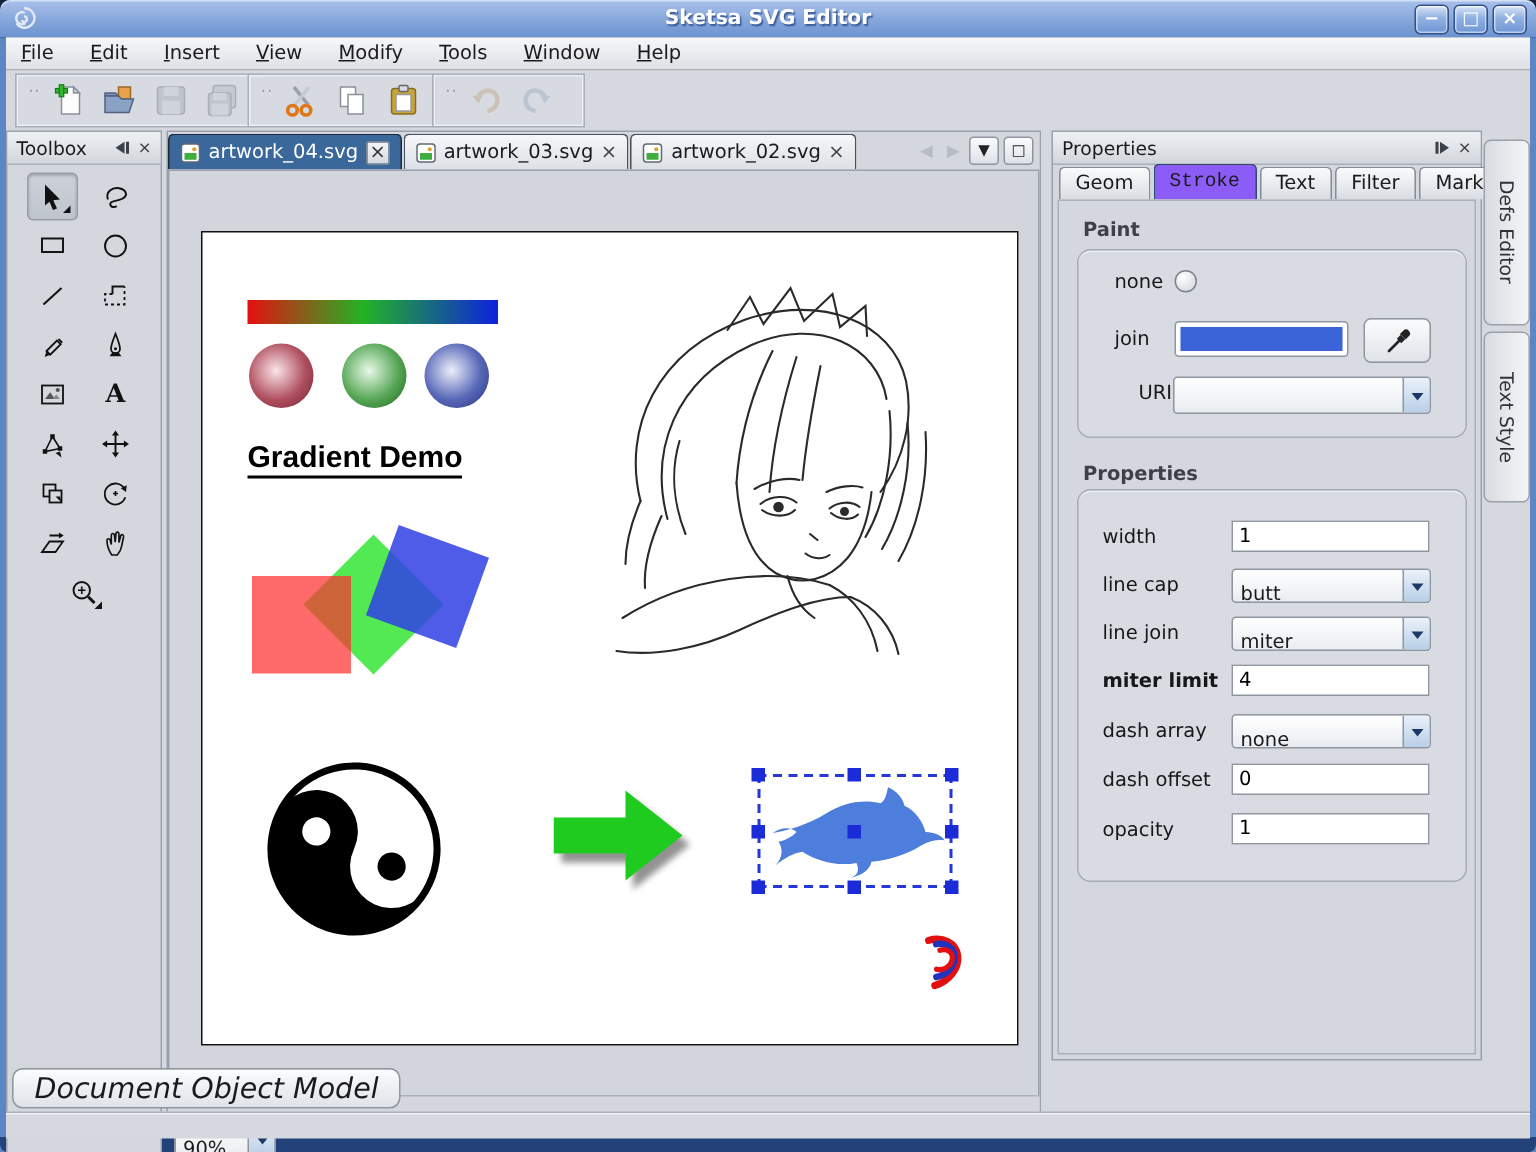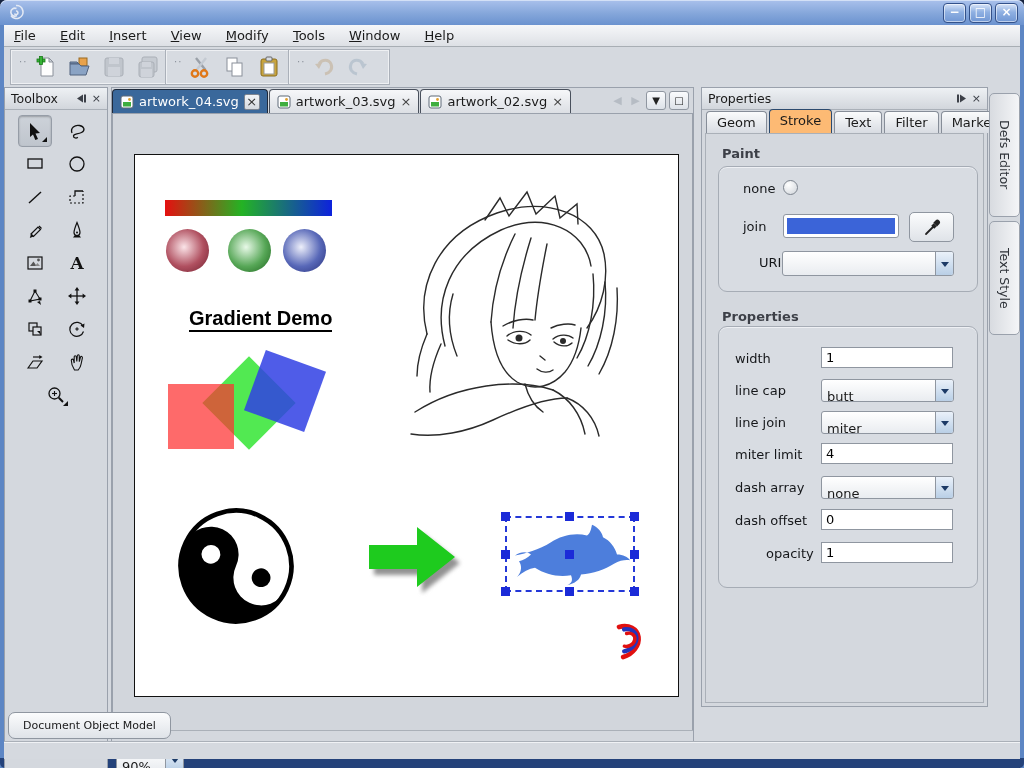--- a/index.html
+++ b/index.html
@@ -76,37 +76,37 @@
   .op-red{position:absolute;left:33px;top:229px;width:66px;height:65px;background:rgba(253,48,48,.72);z-index:2;}
   .op-green{position:absolute;left:81px;top:215px;width:66px;height:66px;background:rgba(44,228,44,.82);transform:rotate(45deg);z-index:1;}
   .op-blue{position:absolute;left:118px;top:204px;width:64px;height:64px;background:rgba(48,64,228,.85);transform:rotate(20deg);z-index:3;}
   .selection{position:absolute;left:366px;top:357px;width:138px;height:84px;}
   .sel-rect{position:absolute;inset:4px;border:2px dashed #2438d8;}
   .handle{position:absolute;width:9px;height:9px;background:#1b2bd8;}
   
   .prop-tabs{position:absolute;left:4px;right:4px;top:22px;height:23px;display:flex;align-items:flex-end;}
   .prop-tab{height:21px;line-height:21px;padding:0 10px;margin-right:2px;border:1px solid #868d98;border-bottom:none;
     border-radius:4px 4px 0 0;background:linear-gradient(#fafbfc,#d8dce2);font-size:13px;}
-  .prop-tab.active{background:#fdba74;border-color:#2c4a6e;height:23px;font-weight:normal;}
+  .prop-tab.active{background:#8b5cf6;border-color:#2c4a6e;height:23px;font-weight:normal;font-family:Liberation Mono, monospace;}
   .prop-content{position:absolute;left:3px;right:3px;top:45px;bottom:3px;border:1px solid #aab0b8;background:#d4d8de;}
   .grp-title{position:absolute;font-weight:bold;color:#3d4048;font-size:13px;}
   .groupbox{position:absolute;border:1px solid #a6acb5;border-radius:9px;background:#d8dce2;box-shadow:inset 0 1px 0 #eef0f4;}
   .fld-label{position:absolute;font-size:13px;color:#15171a;}
   .tinput{position:absolute;height:19px;border:1px solid #8f96a0;background:#fff;font-size:13px;
     font-family:"DejaVu Sans",sans-serif;padding:0 0 0 4px;margin:0;}
   .combo{position:absolute;background:linear-gradient(#ffffff,#e9ecf0);border:1px solid #8f96a0;border-radius:3px;
     display:flex;align-items:stretch;overflow:hidden;}
   .combo .txt{flex:1;padding-left:5px;font-size:13px;display:flex;align-items:center;margin-top:12px;}
   .combo .btn{width:17px;background:linear-gradient(#eaf1fa,#b9cfe6);border-left:1px solid #8f96a0;
     display:flex;align-items:center;justify-content:center;}
   .combo .btn::after{content:"";border:4px solid transparent;border-top:5px solid #1c3a66;margin-top:5px;}
   .radio{position:absolute;width:13px;height:13px;border-radius:50%;border:1px solid #7d848e;
     background:radial-gradient(circle at 35% 30%,#fff,#cfd4da);}
   .pushbtn{border:1px solid #8f96a0;border-radius:5px;background:linear-gradient(#fbfcfd,#dfe3e8);
-    display:flex;align-items:center;justify-content:center;font-size:11px;}
+    display:flex;align-items:center;justify-content:center;font-size:19px;font-style:italic;}
   .swatch{position:absolute;border:1px solid #8f96a0;border-radius:3px;background:#fff;padding:3px;box-sizing:border-box;}
   .swatch-fill{width:100%;height:100%;}
   
   .vtab{position:absolute;left:989px;width:29px;border:1px solid #9aa1ac;border-radius:5px;
     background:linear-gradient(to left,#f4f5f7,#d8dbe0);writing-mode:vertical-rl;
     display:flex;align-items:center;justify-content:center;font-size:12.5px;color:#2e3238;}
   
   .dom-btn{position:absolute;left:8px;top:712px;height:25px;padding:0 14px;border-radius:7px;}
   .bottom-strip{position:absolute;left:4px;right:4px;top:741px;height:17px;background:#d5d9df;border-top:1px solid #aab0b8;box-shadow:inset 0 1px 0 #f0f2f5;}
   svg{display:block;}
@@ -117,20 +117,21 @@
 <div class="titlebar">
   <span class="app-icon">
     <svg width="16" height="16" viewBox="0 0 16 16">
         <g fill="none" stroke="#e3e9f4" stroke-width="1.6">
       <path d="M8,1.5 A6.5,6.5 0 1 1 3,11.5"></path>
           <path d="M8.5,4.5 A4,4 0 1 0 9,11.5"></path>
           <path d="M8,7 A1.8,1.8 0 1 1 6.5,9.5"></path>
         </g>
       </svg>
   </span>
+  <div class="title-text">Sketsa SVG Editor</div>
   <div class="win-btns">
     <div class="win-btn">−</div>
     <div class="win-btn">□</div>
     <div class="win-btn">×</div>
   </div>
 </div>
 <div class="frame-l"></div>
 <div class="frame-r"></div>
 <div class="frame-b"></div>
 <div class="app"></div>
@@ -402,21 +403,21 @@
     </div>
   </div>
 
   <div class="canvas-area">
     <div class="canvas">
 
       <div class="grad-bar"></div>
       <div class="sphere sph-red"></div>
       <div class="sphere sph-green"></div>
       <div class="sphere sph-blue"></div>
-      <div class="cv-label" style="left:30px;top:152px;margin-left:24px;">Gradient Demo</div>
+      <div class="cv-label" style="left:30px;top:139px;">Gradient Demo</div>
 
       <div class="op-green"></div>
       <div class="op-red"></div>
       <div class="op-blue"></div>
 
       <svg style="position:absolute;left:262px;top:31px;" width="250" height="258" viewBox="0 0 250 258">
         <g fill="none" stroke="#2a2a2a" stroke-width="1.4" stroke-linecap="round">
           <path d="M88,34 L103,12 L112,30 L130,6 L139,28 L158,10 L163,32 L180,18 L181,38"></path>
           <path d="M30,148 C18,100 40,48 100,27 C150,10 198,28 207,68 C212,92 206,120 190,142"></path>
           <path d="M48,160 C36,115 52,68 104,44 C148,25 188,44 194,80"></path>
@@ -544,30 +545,30 @@
       <div class="fld-label" style="left:16px;top:56px;">line cap</div>
       <div class="combo" style="left:102px;top:52px;width:131px;height:21px;">
         <span class="txt">butt</span>
         <span class="btn"></span>
       </div>
       <div class="fld-label" style="left:16px;top:88px;">line join</div>
       <div class="combo" style="left:102px;top:84px;width:131px;height:21px;">
         <span class="txt">miter</span>
         <span class="btn"></span>
       </div>
-      <div class="fld-label" style="left:16px;top:120px;">miter limit</div>
+      <div class="fld-label" style="left:16px;top:120px;font-weight:bold;">miter limit</div>
       <input class="tinput" style="left: 102px; top: 116px; width: 126px;" value="4">
       <div class="fld-label" style="left:16px;top:153px;">dash array</div>
       <div class="combo" style="left:102px;top:149px;width:131px;height:21px;">
         <span class="txt">none</span>
         <span class="btn"></span>
       </div>
       <div class="fld-label" style="left:16px;top:186px;">dash offset</div>
       <input class="tinput" style="left: 102px; top: 182px; width: 126px;" value="0">
-      <div class="fld-label" style="left:16px;top:219px;margin-left:31px;">opacity</div>
+      <div class="fld-label" style="left:16px;top:219px;">opacity</div>
       <input class="tinput" style="left: 102px; top: 215px; width: 126px;" value="1">
     </div>
   </div>
 </div>
 
 <div class="vtab" style="top:93px;height:122px;">
   <span>Defs Editor</span>
 </div>
 <div class="vtab" style="top:221px;height:112px;">
   <span>Text Style</span>

